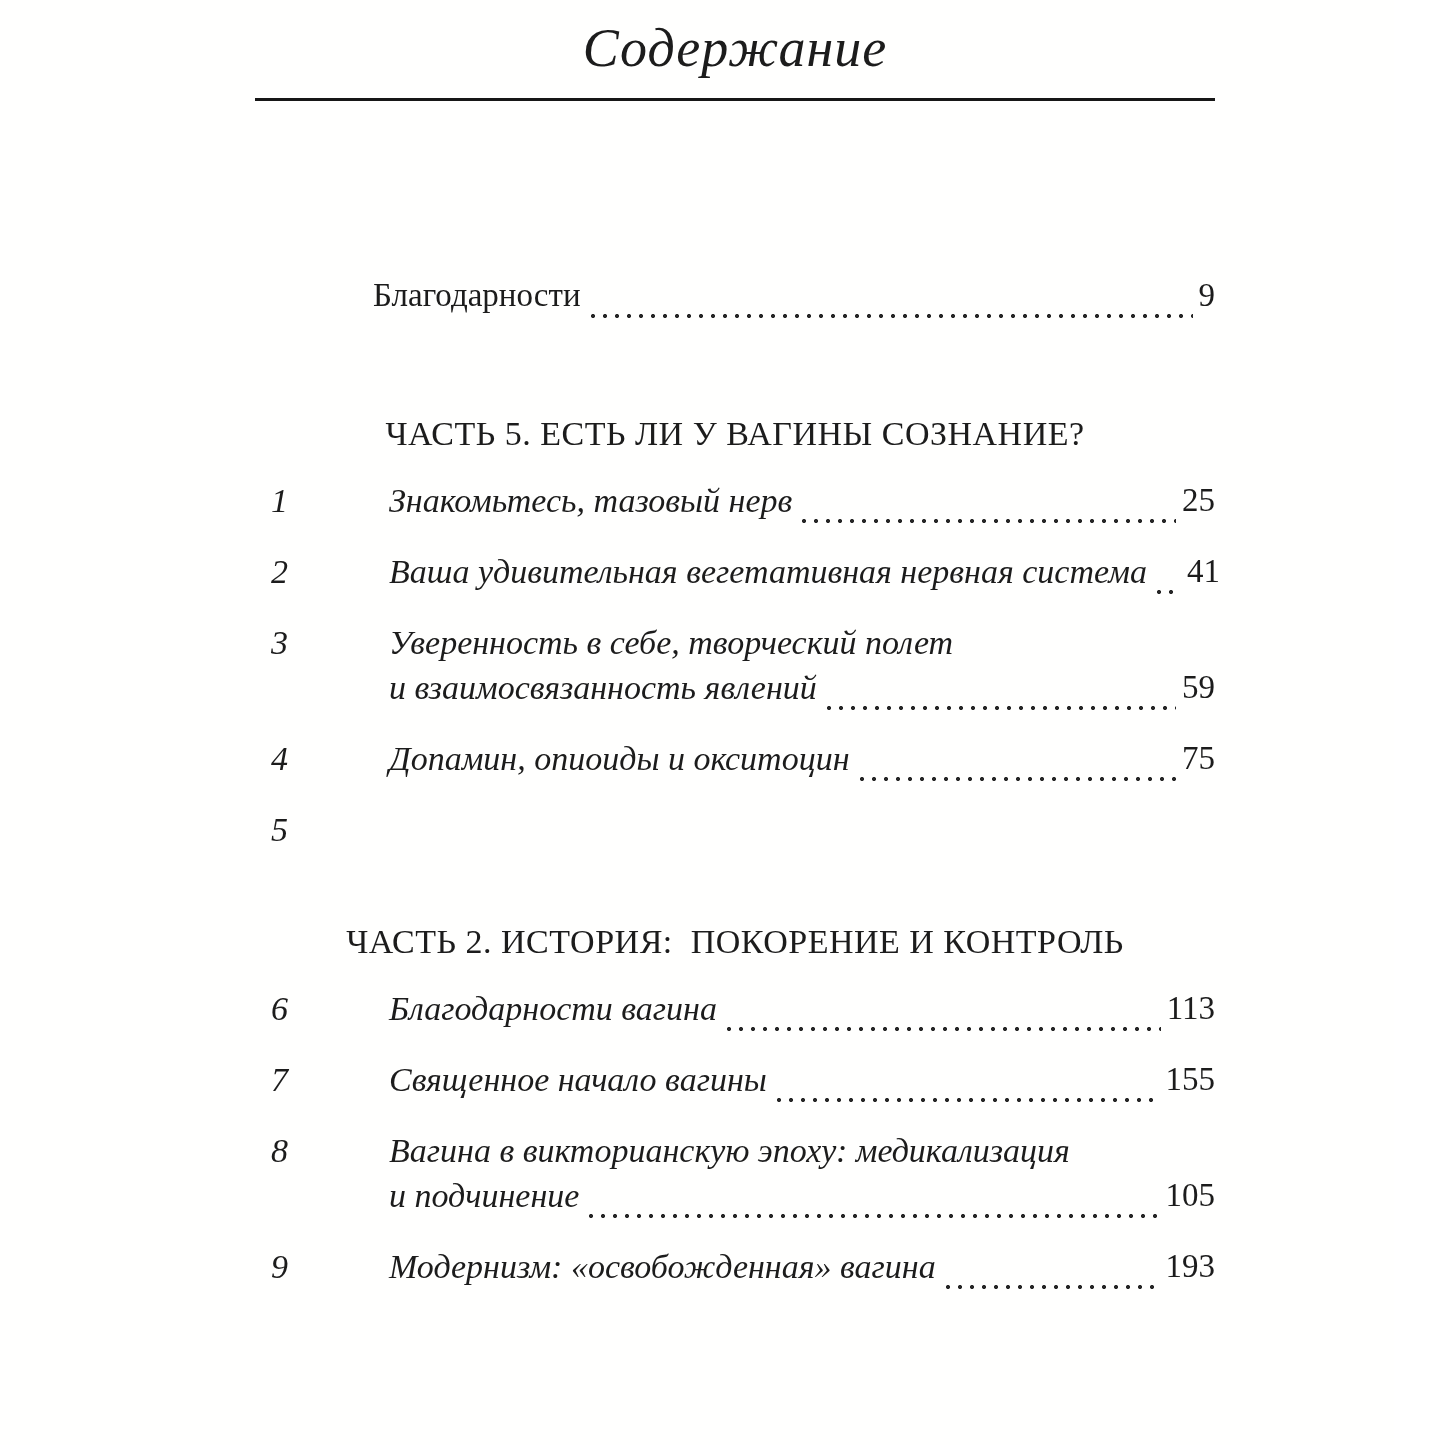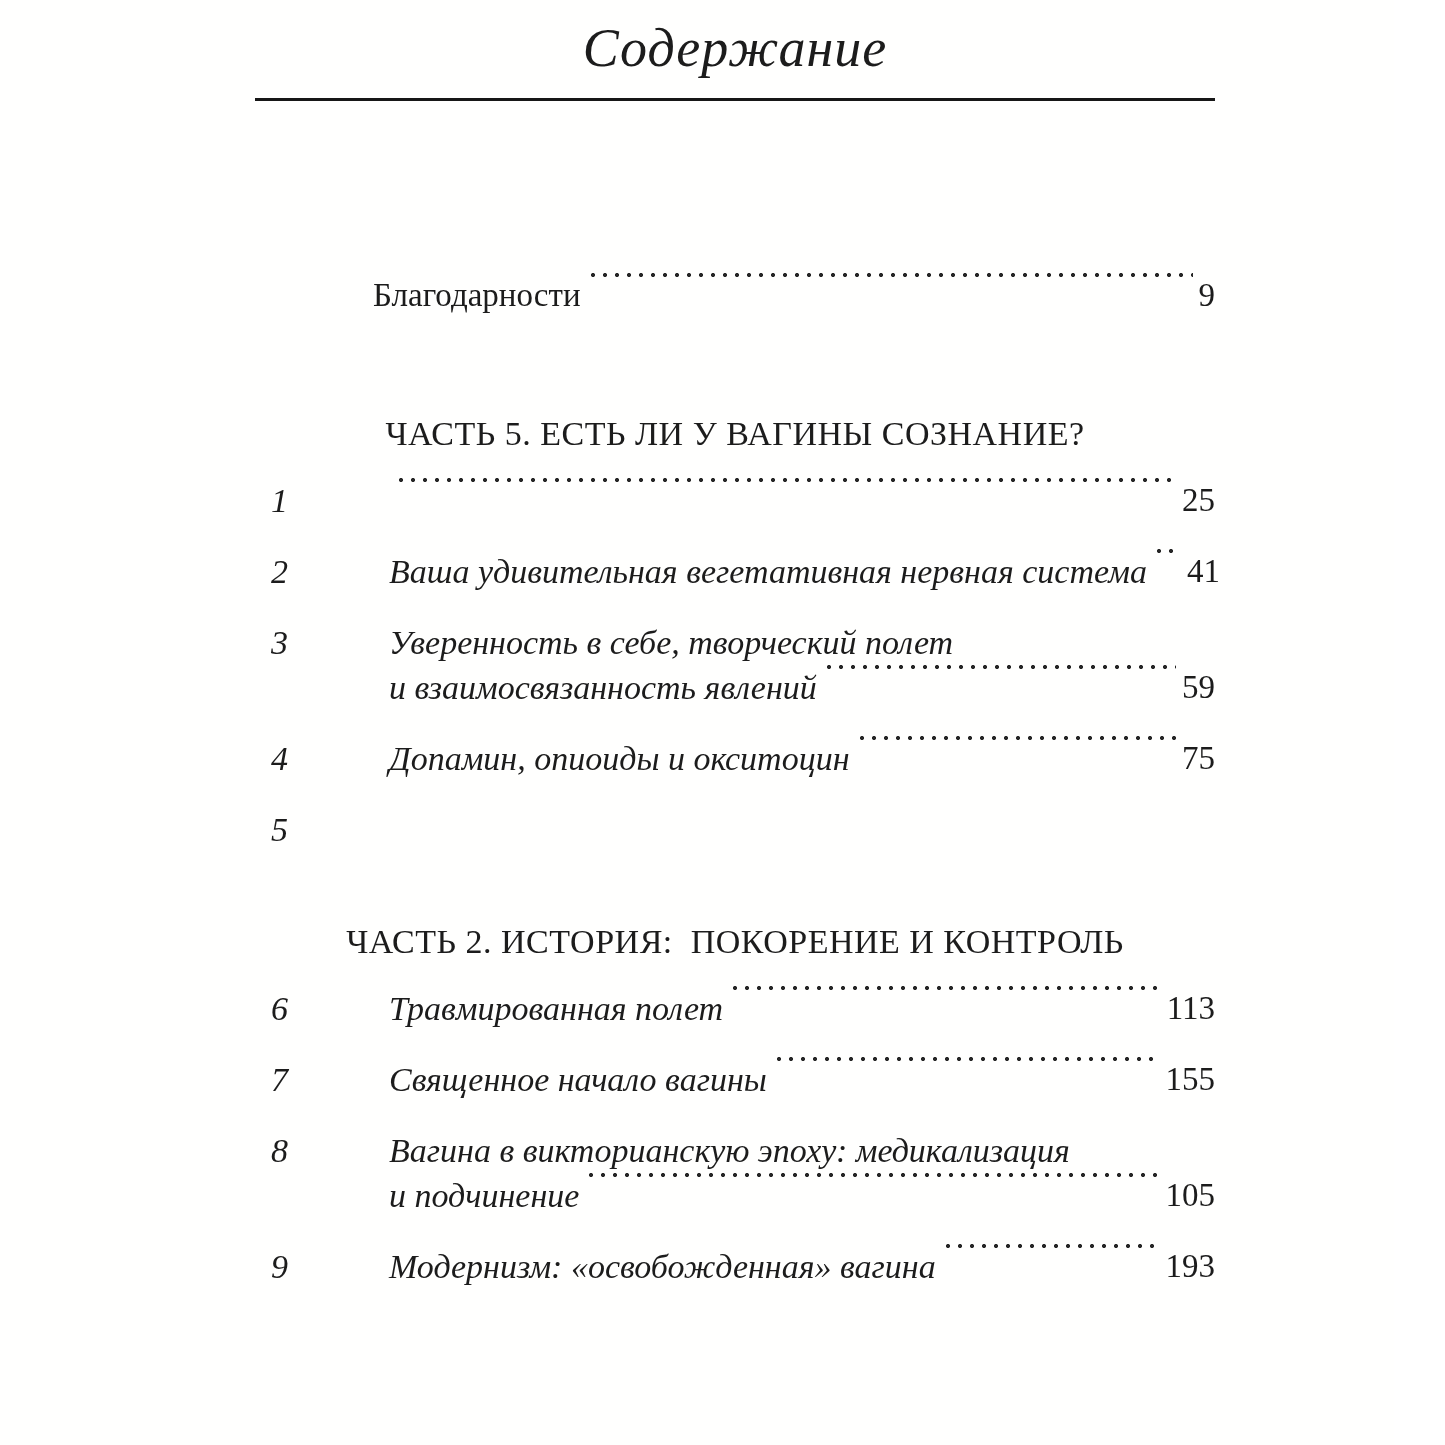--- a/index.html
+++ b/index.html
@@ -51,21 +51,21 @@
   }
   .entry.fm .num {
     flex-basis: 102px;
   }
   .body {
     flex: 1;
     min-width: 0;
   }
   .row {
     display: flex;
-    align-items: flex-start;
+    align-items: flex-end;
     line-height: 45px;
   }
   .txt {
     font-style: italic;
     font-size: 34px;
     white-space: nowrap;
   }
   .txt.roman {
     font-style: normal;
     font-size: 33px;
@@ -123,20 +123,21 @@
         <span class="num"></span>
       </div>
 
       <h2 class="part-heading">ЧАСТЬ 5. ЕСТЬ ЛИ У ВАГИНЫ СОЗНАНИЕ?</h2>
       <div class="entries">
 
         <div class="entry">
           <span class="num">1</span>
           <div class="body">
             <div class="row">
+              <span class="txt">Знакомьтесь, тазовый нерв</span>
               <span class="dots"></span>
               <span class="pg">25</span>
             </div>
           </div>
         </div>
 
         <div class="entry">
           <span class="num">2</span>
           <div class="body">
             <div class="row">
@@ -178,21 +179,21 @@
 
       </div>
 
       <h2 class="part-heading">ЧАСТЬ 2. ИСТОРИЯ:&nbsp; ПОКОРЕНИЕ И КОНТРОЛЬ</h2>
       <div class="entries">
 
         <div class="entry">
           <span class="num">6</span>
           <div class="body">
             <div class="row">
-              <span class="txt">Травмированная полет</span>
+              <span class="txt">Благодарности вагина</span>
               <span class="dots"></span>
               <span class="pg">113</span>
             </div>
           </div>
         </div>
 
         <div class="entry">
           <span class="num">7</span>
           <div class="body">
             <div class="row">

